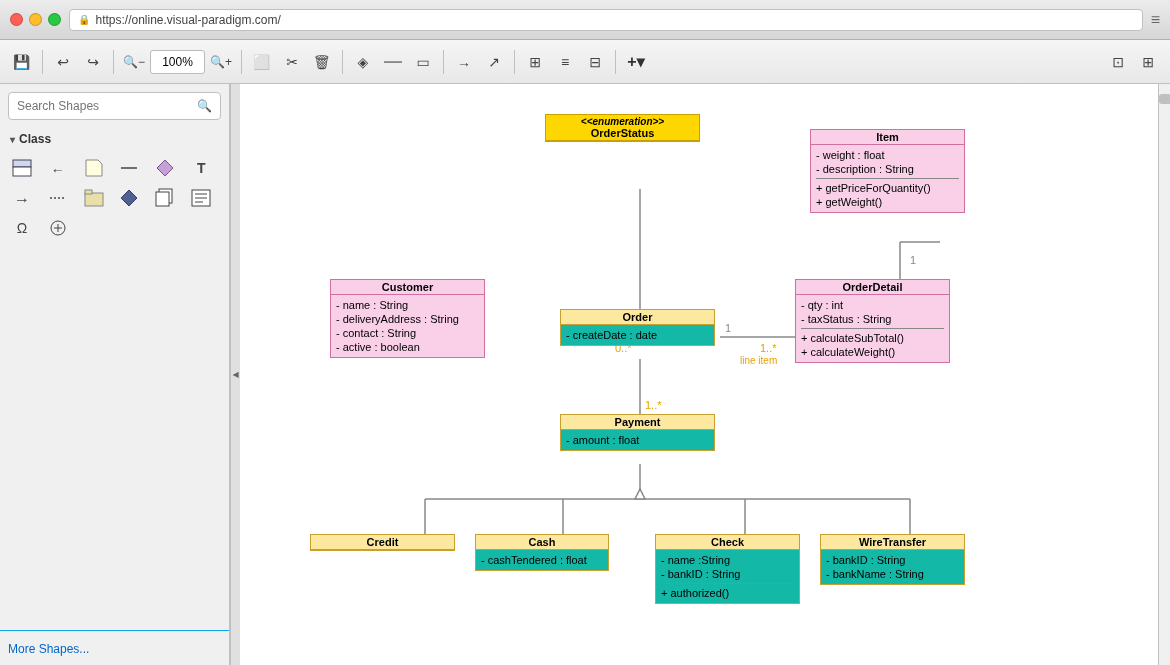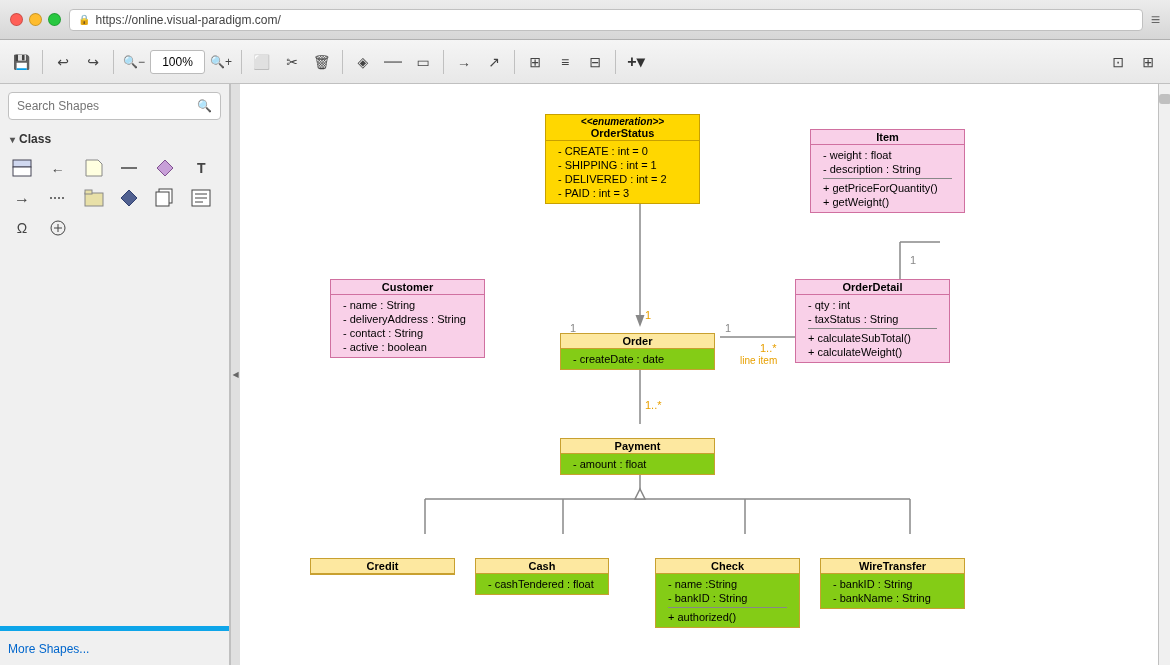--- a/index.html
+++ b/index.html
@@ -120,21 +120,21 @@
       border: 1px solid transparent;
       border-radius: 2px;
       cursor: pointer;
       font-size: 16px;
       color: #444;
     }
 
     .sidebar-bottom {
       margin-top: auto;
       padding: 8px;
-      border-top: 5px solid #0ea5e9;
+      border-top: 1px solid #0ea5e9;
     }
     .more-shapes {
       font-size: 12px;
       color: #0066cc;
       cursor: pointer;
       text-decoration: none;
     }
 
     
     .canvas-area {
@@ -152,33 +152,33 @@
 
     
     .uml-box {
       position: absolute;
       border: 1.5px solid #888;
       font-size: 11px;
       font-family: Arial, sans-serif;
     }
     .uml-box.orange { background: #ffd700; border-color: #c8a000; }
     .uml-box.pink { background: #f9d0e8; border-color: #d070a0; }
-    .uml-box.orange-light { background: #84cc16; border-color: #c8a030; margin-top: 24px; }
+    .uml-box.orange-light { background: #14b8a6; border-color: #c8a030; }
 
     .uml-title {
       text-align: center;
       font-weight: bold;
       padding: 1px 5px;
       border-bottom: 1.5px solid inherit;
       font-size: 11px;
     }
     .uml-title.orange { background: #ffd700; border-bottom: 1.5px solid #c8a000; }
     .uml-title.pink { background: #f9d0e8; border-bottom: 1.5px solid #d070a0; }
     .uml-title.orange-light { background: #fde8a0; border-bottom: 1.5px solid #c8a030; }
-    .uml-body { padding: 3px 12px; }
+    .uml-body { padding: 3px 5px; }
     .uml-row { padding: 1px 0; font-size: 11px; }
     .uml-divider { border-top: 1.5px solid #888; margin: 2px 0; }
 
     
     .svg-overlay {
       position: absolute;
       top: 0; left: 0;
       width: 900px;
       height: 580px;
       pointer-events: none;
@@ -395,26 +395,20 @@
             <path d="M0,0 L8,3 L0,6" fill="none" stroke="#888" stroke-width="1"></path>
           </marker>
         </defs>
       </svg>
 
       <div class="uml-box orange" style="left:295px; top:20px; width:155px;">
         <div class="uml-title orange">
           <div style="font-size:10px; font-style:italic">&lt;&lt;enumeration&gt;&gt;</div>
           <div>OrderStatus</div>
         </div>
-        <div class="uml-body">
-          <div class="uml-row">- CREATE : int = 0</div>
-          <div class="uml-row">- SHIPPING : int = 1</div>
-          <div class="uml-row">- DELIVERED : int = 2</div>
-          <div class="uml-row">- PAID : int = 3</div>
-        </div>
       </div>
 
       <div class="uml-box pink" style="left:560px; top:20px; width:155px;margin-top:15px;">
         <div class="uml-title pink">Item</div>
         <div class="uml-body">
           <div class="uml-row">- weight : float</div>
           <div class="uml-row">- description : String</div>
           <div class="uml-divider"></div>
           <div class="uml-row">+ getPriceForQuantity()</div>
           <div class="uml-row">+ getWeight()</div>

